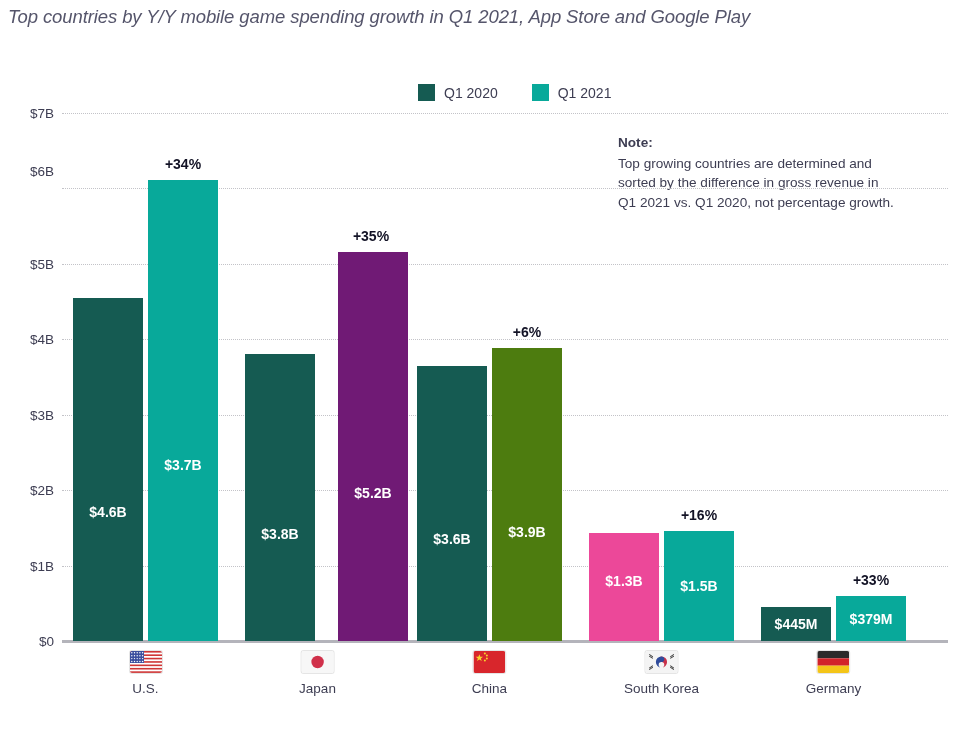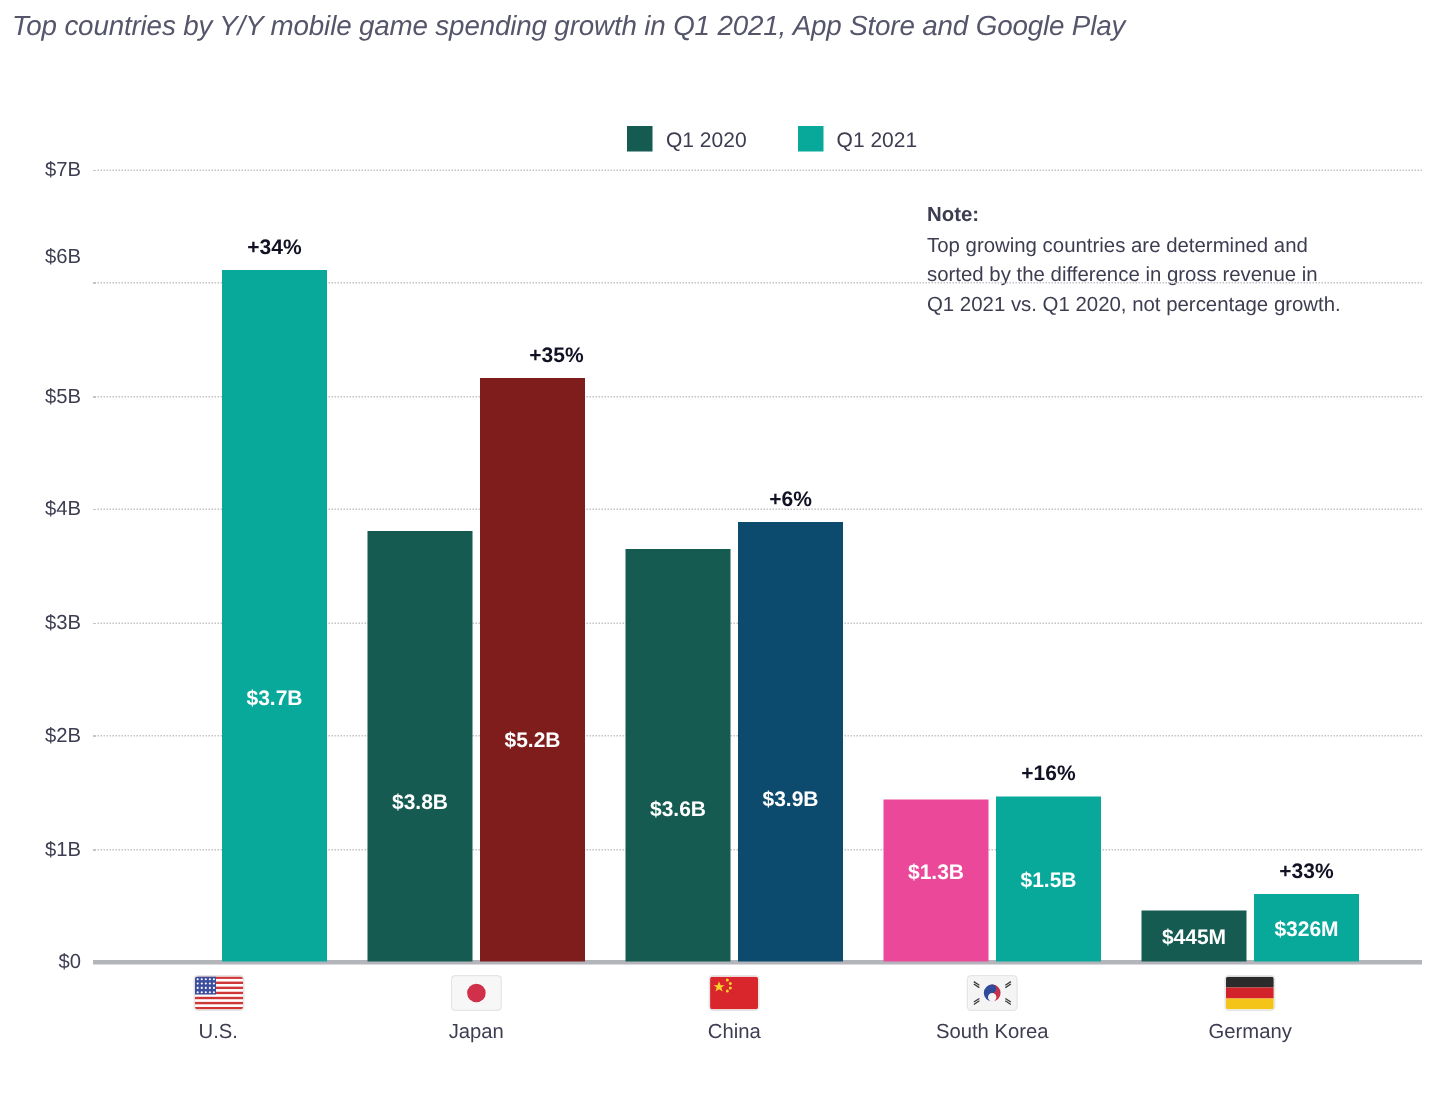--- a/index.html
+++ b/index.html
@@ -191,20 +191,23 @@
     <div class="gridline" style="top: 414.714px;"></div>
     <div class="ytick" style="top: 414.714px;">$3B</div>
     <div class="gridline" style="top: 339.286px;"></div>
     <div class="ytick" style="top: 339.286px;">$4B</div>
     <div class="gridline" style="top: 263.857px;"></div>
     <div class="ytick" style="top: 263.857px;">$5B</div>
     <div class="gridline" style="top: 188.429px;"></div>
     <div class="ytick" style="top: 171px;">$6B</div>
     <div class="gridline" style="top: 113px;"></div>
     <div class="ytick" style="top: 113px;">$7B</div>
+    <div class="bar prev" style="left: 73px; width: 70px; height: 343.2px; background: rgb(21, 91, 82);">
+      <div class="bar-value" style="top: 205.92px;">$4.6B</div>
+    </div>
     <div class="bar curr" style="left: 148px; width: 70px; height: 460.869px; background: rgb(8, 169, 154);">
       <div class="bar-value" style="top: 276.521px;">$3.7B</div>
     </div>
     <div class="growth-label" style="left: 183px; top: 156.131px;">+34%</div>
     <div class="cat" style="left: 145.5px;"><span class="cat-flag">
         <svg width="32" height="22" viewBox="0 0 32 22">
           <rect width="32" height="22" fill="#ffffff"></rect>
           <rect x="0" y="0" width="32" height="1.6" fill="#cf3636"></rect>
           <rect x="0" y="3.3846153846153846" width="32" height="1.6" fill="#cf3636"></rect>
           <rect x="0" y="6.769230769230769" width="32" height="1.6" fill="#cf3636"></rect>
@@ -231,34 +234,34 @@
           <circle cx="1.8" cy="10.5" r="0.7" fill="#fff"></circle>
           <circle cx="4.5" cy="10.5" r="0.7" fill="#fff"></circle>
           <circle cx="7.2" cy="10.5" r="0.7" fill="#fff"></circle>
           <circle cx="9.900000000000002" cy="10.5" r="0.7" fill="#fff"></circle>
           <circle cx="12.600000000000001" cy="10.5" r="0.7" fill="#fff"></circle>
         </svg>
       </span><span class="cat-label">U.S.</span></div>
     <div class="bar prev" style="left: 245px; width: 70px; height: 287.383px; background: rgb(21, 91, 82);">
       <div class="bar-value" style="top: 172.43px;">$3.8B</div>
     </div>
-    <div class="bar curr" style="left: 320px; width: 70px; height: 389.211px; background: #7f1d1d;">
+    <div class="bar curr" style="left: 338px; width: 70px; height: 389.211px; background: #701a75;">
       <div class="bar-value" style="top: 233.527px;">$5.2B</div>
     </div>
     <div class="growth-label" style="left: 371px; top: 227.789px;">+35%</div>
     <div class="cat" style="left: 317.5px;"><span class="cat-flag">
         <svg width="32" height="22" viewBox="0 0 32 22">
         <rect width="32" height="22" fill="#f7f7f7"></rect>
         <circle cx="16" cy="11" r="6.2" fill="#d0304a"></circle>
         </svg>
       </span><span class="cat-label">Japan</span></div>
     <div class="bar prev" style="left: 417px; width: 70px; height: 275.314px; background: rgb(21, 91, 82);">
       <div class="bar-value" style="top: 165.189px;">$3.6B</div>
     </div>
-    <div class="bar curr" style="left: 492px; width: 70px; height: 292.663px; background: #0c4a6e;">
+    <div class="bar curr" style="left: 492px; width: 70px; height: 292.663px; background: #4d7c0f;">
       <div class="bar-value" style="top: 175.598px;">$3.9B</div>
     </div>
     <div class="growth-label" style="left: 527px; top: 324.337px;">+6%</div>
     <div class="cat" style="left: 489.5px;"><span class="cat-flag">
         <svg width="32" height="22" viewBox="0 0 32 22">
         <rect width="32" height="22" fill="#d8262c"></rect>
         <polygon points="6,3.2 7,5.8 9.7,5.8 7.5,7.4 8.4,10 6,8.5 3.6,10 4.5,7.4 2.3,5.8 5,5.8" fill="#f6d32c"></polygon>
           <circle cx="11.5" cy="2.4" r="1" fill="#f6d32c"></circle>
           <circle cx="13.5" cy="4.6" r="1" fill="#f6d32c"></circle>
           <circle cx="13.5" cy="7.6" r="1" fill="#f6d32c"></circle>
@@ -286,21 +289,21 @@
           <rect x="24.4" y="5.8" width="4.4" height="0.85" transform="rotate(-33 26.6 6.2)"></rect>
           <rect x="3.4" y="15.4" width="4.4" height="0.85" transform="rotate(-33 5.6 15.8)"></rect>
           <rect x="3.4" y="17" width="4.4" height="0.85" transform="rotate(-33 5.6 17.4)"></rect>
         </g>
         </svg>
       </span><span class="cat-label">South Korea</span></div>
     <div class="bar prev" style="left: 761px; width: 70px; height: 33.5657px; background: rgb(21, 91, 82);">
       <div class="bar-value" style="top: 8.78286px;">$445M</div>
     </div>
     <div class="bar curr" style="left: 836px; width: 70px; height: 44.7291px; background: rgb(8, 169, 154);">
-      <div class="bar-value" style="top: 14.3646px;">$326M</div>
+      <div class="bar-value" style="top: 14.3646px;">$379M</div>
     </div>
     <div class="growth-label" style="left: 871px; top: 572.271px;">+33%</div>
     <div class="cat" style="left: 833.5px;"><span class="cat-flag">
         <svg width="32" height="22" viewBox="0 0 32 22">
         <rect width="32" height="7.34" y="0" fill="#2b2b2b"></rect>
         <rect width="32" height="7.34" y="7.34" fill="#d2232a"></rect>
         <rect width="32" height="7.34" y="14.67" fill="#f4c518"></rect>
         </svg>
       </span><span class="cat-label">Germany</span></div>
   </div>

